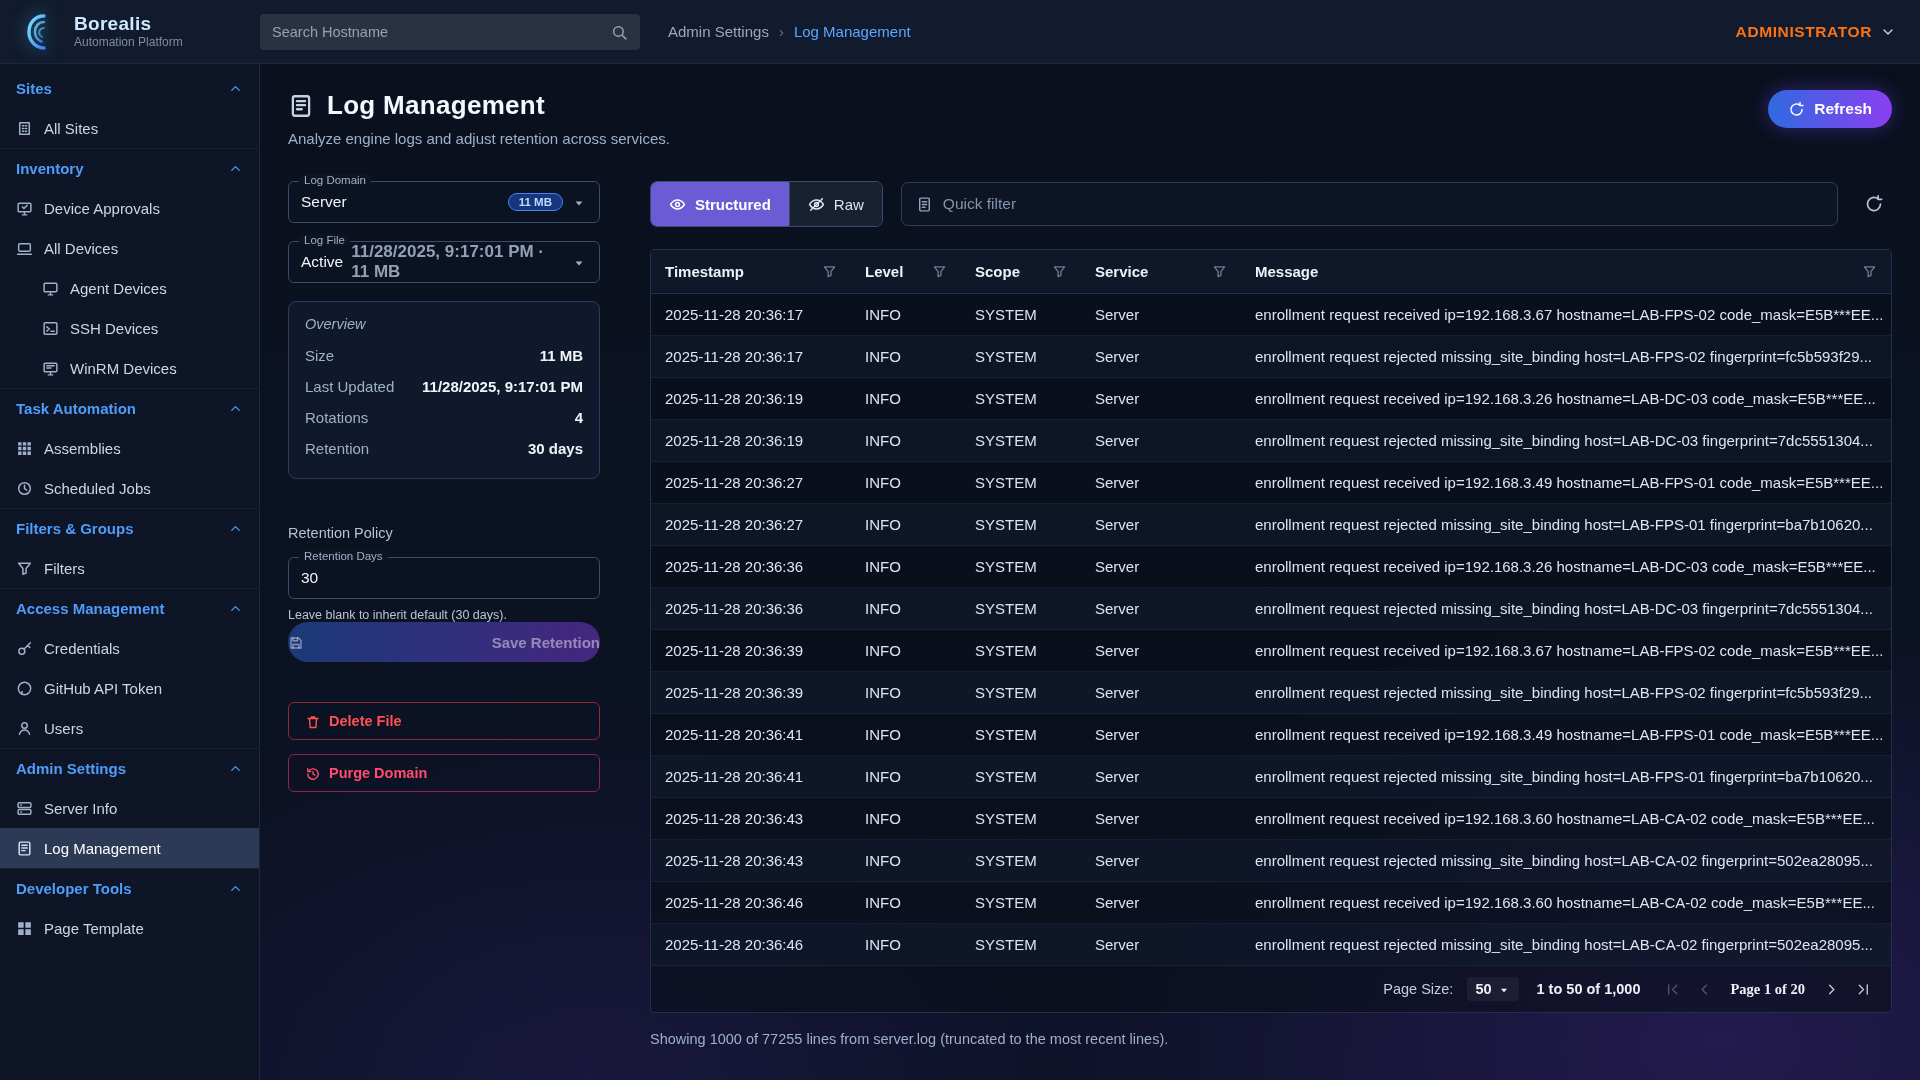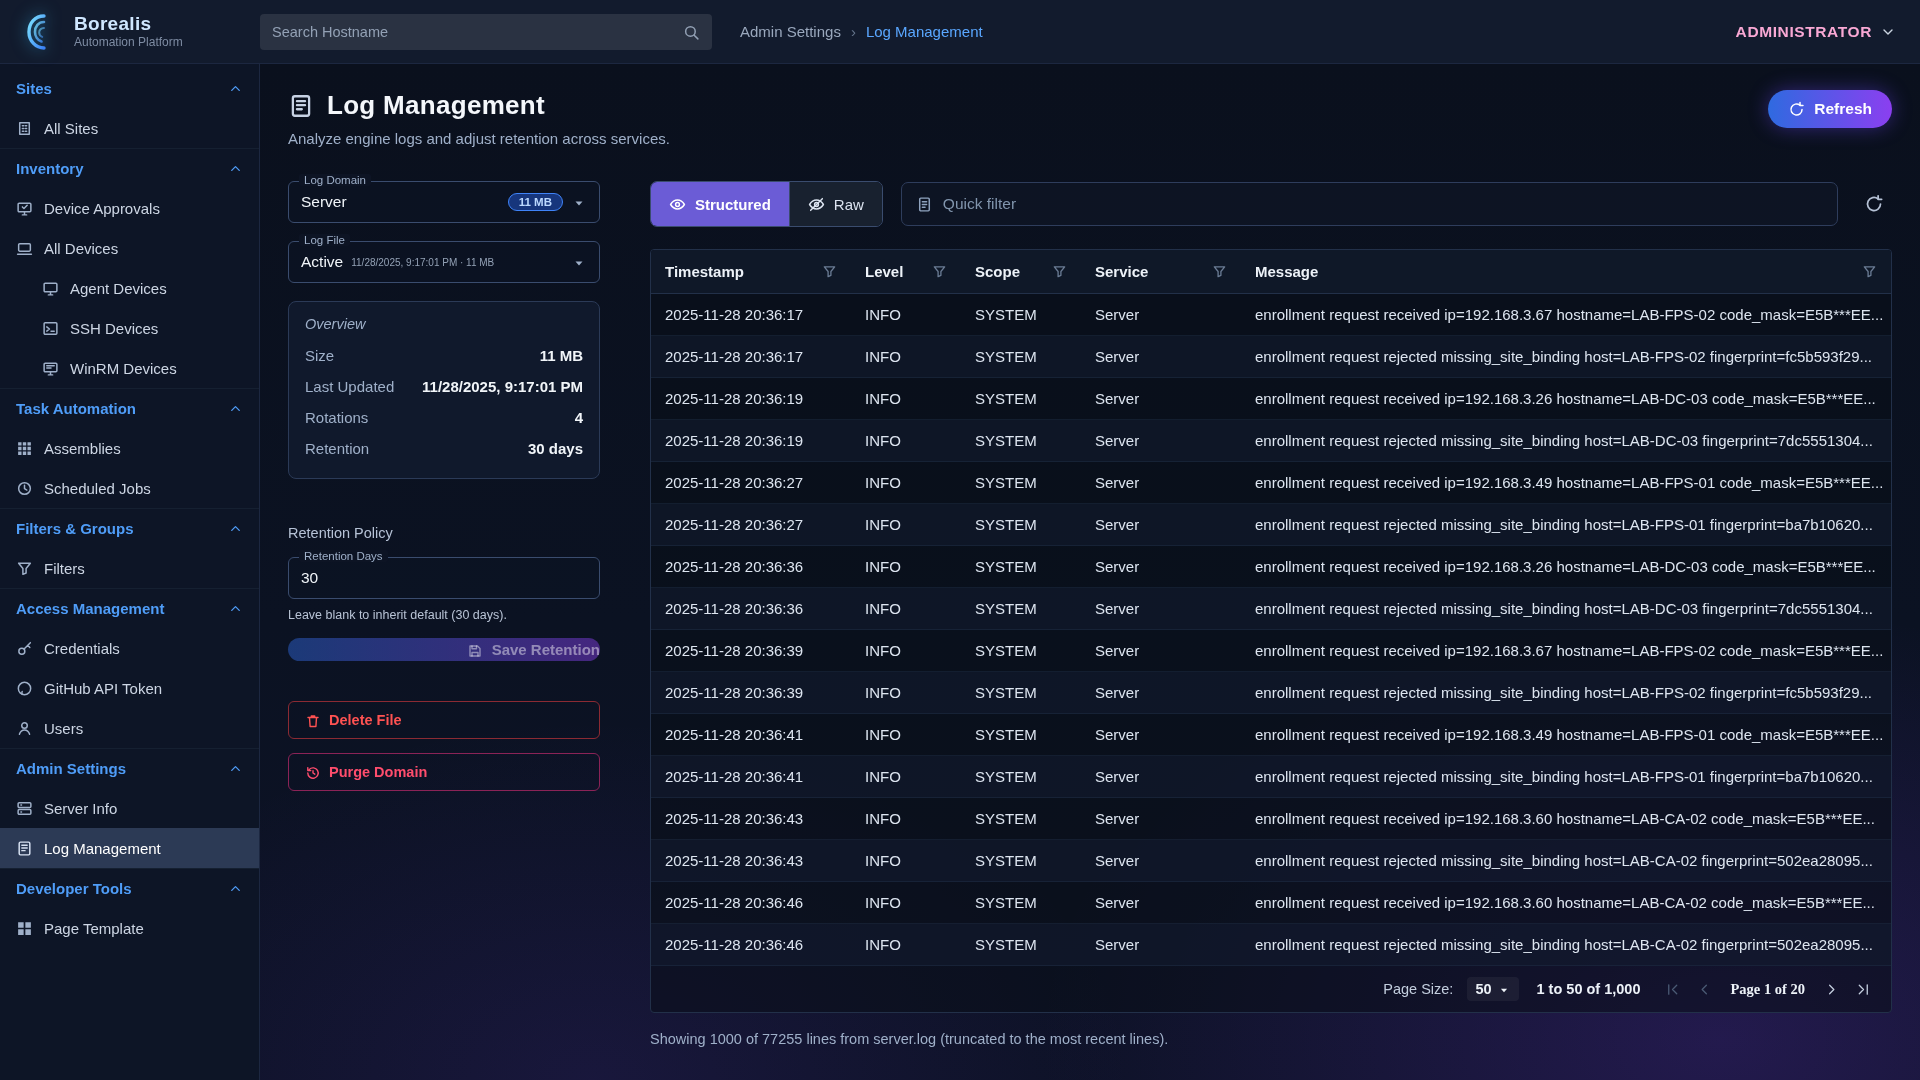--- a/index.html
+++ b/index.html
@@ -15,35 +15,35 @@
   header {
     height:64px; flex:none; display:flex; align-items:center;
     padding:0 24px; gap:0;
     background:#121b2d; border-bottom:1px solid #1c2740; position:relative; z-index:5;
   }
   .logo-wrap { width:236px; flex:none; display:flex; align-items:center; gap:10px; }
   .logo-svg { filter:drop-shadow(0 0 8px rgba(56,189,248,.55)); }
   .brand-name { font-size:19px; font-weight:700; color:#cfe7ff; letter-spacing:.3px; line-height:1.1; }
   .brand-tag { font-size:12px; color:#7e8ca3; }
   .searchbox {
-    width:452px; height:36px; background:#2a3242; border-radius:4px;
+    width:380px; height:36px; background:#2a3242; border-radius:4px;
     display:flex; align-items:center; padding:0 12px; gap:8px;
   }
   .searchbox input {
     flex:1; background:transparent; border:none; outline:none;
     color:#e2e8f0; font-size:14.5px; font-family:inherit;
   }
   .searchbox input::placeholder { color:#93a1b5; }
   .searchbox .icon { color:#93a1b5; }
   .breadcrumb { display:flex; align-items:center; gap:10px; margin-left:28px; font-size:15px; }
   .bc-item { color:#9aa8bd; cursor:default; }
   .bc-item.current { color:#5aa7ff; }
   .bc-sep { color:#64748b; }
   .userbox { margin-left:auto; display:flex; align-items:flex-end; gap:8px;
-    color:#f9a8d4; font-size:15.5px; font-weight:600; letter-spacing:.6px; }
+    color:#f97316; font-size:15.5px; font-weight:600; letter-spacing:.6px; }
   .userbox .icon { color:#cbd5e1; }
 
   
   .body { flex:1; display:flex; min-height:0; }
   aside {
     width:260px; flex:none; background:#0d1526; border-right:1px solid #1c2740;
     padding-top:4px; overflow:hidden;
   }
   .sb-section {
     height:40px; display:flex; align-items:center; justify-content:space-between;
@@ -91,21 +91,21 @@
   .field {
     position:relative; height:42px; border:1px solid #3a4c6e; border-radius:6px;
     background:rgba(13,20,36,.55); display:flex; align-items:center;
     padding:0 12px; gap:8px; margin-bottom:18px; cursor:pointer;
   }
   .field-label {
     position:absolute; top:-8px; left:10px; padding:0 5px;
     font-size:11.5px; color:#9fb0c9; background:#0d1424; border-radius:2px;
   }
   .field-value { font-size:15.5px; color:#f1f5f9; }
-  .field-meta { font-size:10px; color:#93a1b5; }
+  .field-meta { font-size:17px; color:#93a1b5;font-weight:bold; }
   .badge {
     margin-left:auto; font-size:11.5px; font-weight:700; color:#bcd9ff;
     background:rgba(37,99,235,.45); border:1px solid #3f83f8;
     padding:2px 10px; border-radius:10px;
   }
   .caret { color:#9fb0c9; }
   .field .caret:last-child { margin-left:0; }
   .field.no-badge .caret { margin-left:auto; }
 
   .card {
@@ -118,22 +118,22 @@
   .ov-value { font-size:15px; font-weight:700; color:#f1f5f9; }
 
   .section-label { margin-top:46px; font-size:14.5px; color:#b6c2d6; }
   .retention-field { margin-top:16px; margin-bottom:0; cursor:text; }
   .retention-field input {
     flex:1; background:transparent; border:none; outline:none;
     color:#f1f5f9; font-size:15.5px; font-family:inherit; width:100%;
   }
   .helper { margin-top:9px; font-size:12.5px; color:#b9c4d6; }
   .save-btn {
-    margin-top:16px; width:100%; height:23px; border:none; border-radius:20px;
-    display:flex; align-items:center; justify-content:flex-end; gap:9px;
+    width:100%; height:40px; border:none; border-radius:20px;
+    display:flex; align-items:center; justify-content:space-between; gap:9px;
     background:linear-gradient(90deg,rgba(47,106,224,.45),rgba(139,63,240,.45));
     color:rgba(255,255,255,.45); font-size:15px; font-weight:700; font-family:inherit;
     cursor:not-allowed;
   }
   .danger-row { margin-top:40px; display:flex; gap:14px;flex-direction:column; }
   .danger-btn {
     height:38px; padding:0 16px; border-radius:6px; background:transparent;
     display:flex; align-items:center; gap:8px; cursor:pointer;
     font-size:14.5px; font-weight:700; font-family:inherit;
   }

